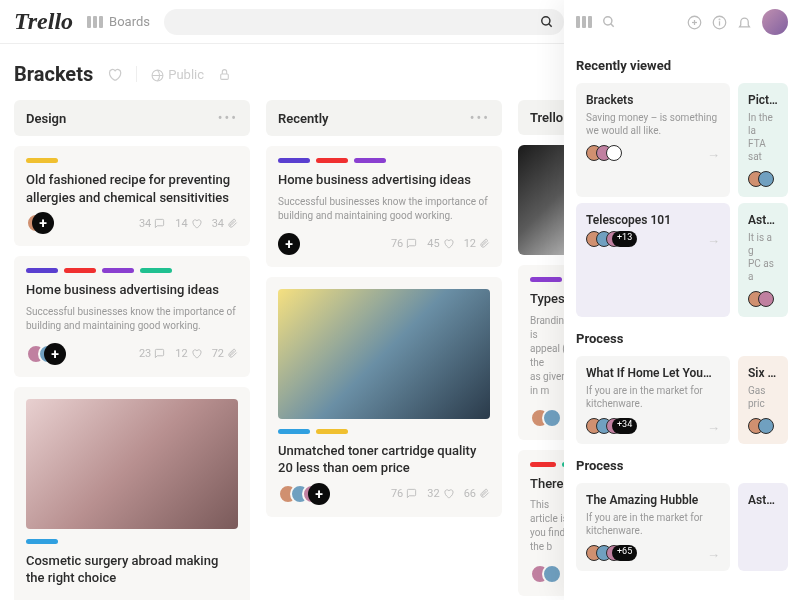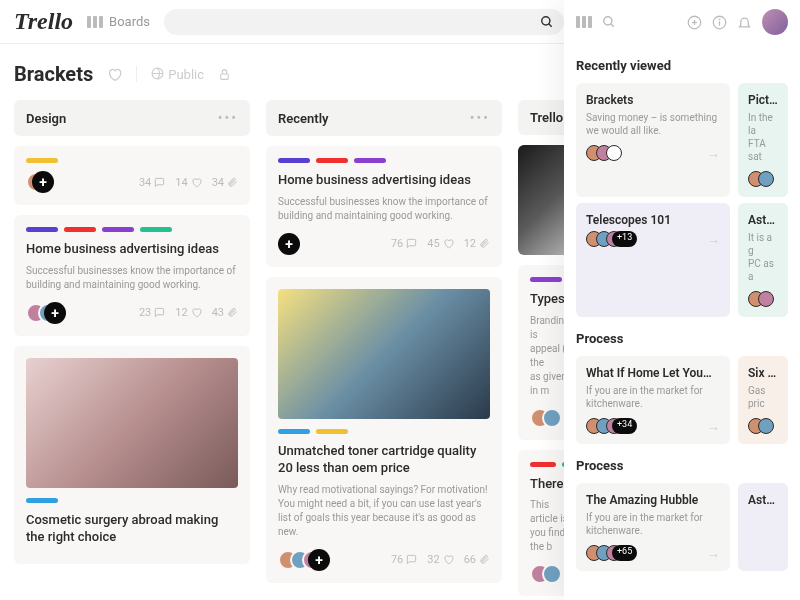--- a/index.html
+++ b/index.html
@@ -8,21 +8,21 @@
 .logo { font-family: "Brush Script MT", cursive; font-size: 24px; font-style: italic; font-weight: 700; }
 .boards-btn { display: flex; align-items: center; gap: 6px; color: #999; font-size: 13px; }
 .boards-ico { display: inline-flex; gap: 2px; }
 .boards-ico span { display: inline-block; width: 4px; height: 12px; background: #bbb; border-radius: 1px; }
 .searchbar { flex: 1; max-width: 400px; height: 26px; background: #f2f2f2; border-radius: 13px; display: flex; align-items: center; padding: 0 12px; position: relative; }
 .searchbar svg { position: absolute; right: 10px; }
 .board-header { display: flex; align-items: center; gap: 14px; padding: 18px 14px 14px; }
 .board-title { font-size: 20px; font-weight: 700; }
 .hdr-ico { color: #ccc; display: inline-flex; }
 .hdr-sep { width: 1px; height: 16px; background: #eee; }
-.public { color: #ccc; font-size: 13px; display: flex; align-items: flex-start; gap: 4px; }
+.public { color: #ccc; font-size: 13px; display: flex; align-items: flex-end; gap: 4px; }
 .lists { display: flex; gap: 16px; padding: 0 14px; overflow: hidden; }
 .list { width: 236px; flex-shrink: 0; }
 .list-hdr { background: #f3f3f1; border-radius: 6px; padding: 10px 12px; display: flex; justify-content: space-between; align-items: center; margin-bottom: 10px; }
 .list-title { font-weight: 600; font-size: 13px; }
 .dots { color: #bbb; letter-spacing: 2px; font-size: 14px; }
 .card { background: #f8f7f5; border-radius: 6px; padding: 12px; margin-bottom: 10px; }
 .labels { display: flex; gap: 6px; margin-bottom: 8px; }
 .lbl { width: 32px; height: 5px; border-radius: 3px; }
 .card-title { font-size: 13px; font-weight: 500; line-height: 1.35; margin-bottom: 6px; }
 .card-desc { font-size: 10px; color: #999; line-height: 1.4; margin-bottom: 10px; }
@@ -107,20 +107,21 @@
   <div class="list">
     <div class="list-hdr">
       <span class="list-title">Design</span>
       <span class="dots">•••</span>
     </div>
 
     <div class="card">
       <div class="labels">
           <span class="lbl" style="background:#f0c030"></span>
         </div>
+      <div class="card-title">Old fashioned recipe for preventing allergies and chemical sensitivities</div>
       <div class="card-ftr">
         <div class="avatars">
           <span class="av" style="background:#d09070"></span>
           <span class="add-av">+</span>
         </div>
         <div class="stats">
           <span class="stat">
               <span>34</span>
               <svg width="11" height="11" viewBox="0 0 24 24" fill="none" stroke="#bbb" stroke-width="2">
                 <path d="M21 15a2 2 0 01-2 2H7l-4 4V5a2 2 0 012-2h14a2 2 0 012 2z"></path>
@@ -164,21 +165,21 @@
                 <path d="M21 15a2 2 0 01-2 2H7l-4 4V5a2 2 0 012-2h14a2 2 0 012 2z"></path>
               </svg>
             </span>
           <span class="stat">
               <span>12</span>
               <svg width="11" height="11" viewBox="0 0 24 24" fill="none" stroke="#bbb" stroke-width="2">
                 <path d="M12 21s-8-5-8-12a5 5 0 019-3 5 5 0 019 3c0 7-8 12-8 12z"></path>
               </svg>
             </span>
           <span class="stat">
-              <span>43</span>
+              <span>72</span>
               <svg width="11" height="11" viewBox="0 0 24 24" fill="none" stroke="#bbb" stroke-width="2">
                 <path d="M21 10l-9 9a5 5 0 01-7-7l9-9a3 3 0 014 4l-9 9a1 1 0 01-2-2l8-8"></path>
               </svg>
             </span>
         </div>
       </div>
     </div>
 
     <div class="card">
       <div class="card-img ill1"></div>
@@ -231,21 +232,20 @@
       </div>
     </div>
 
     <div class="card">
       <div class="card-img ill2"></div>
       <div class="labels">
         <span class="lbl" style="background:#30a0e0"></span>
         <span class="lbl" style="background:#f0c030"></span>
       </div>
       <div class="card-title">Unmatched toner cartridge quality 20 less than oem price</div>
-      <div class="card-desc">Why read motivational sayings? For motivation! You might need a bit, if you can use last year's list of goals this year because it's as good as new.</div>
       <div class="card-ftr">
         <div class="avatars">
           <span class="av" style="background:#d09070"></span>
           <span class="av" style="background:#70a0c0"></span>
           <span class="av" style="background:#c080a0"></span>
           <span class="add-av">+</span>
         </div>
         <div class="stats">
           <span class="stat">
               <span>76</span>

